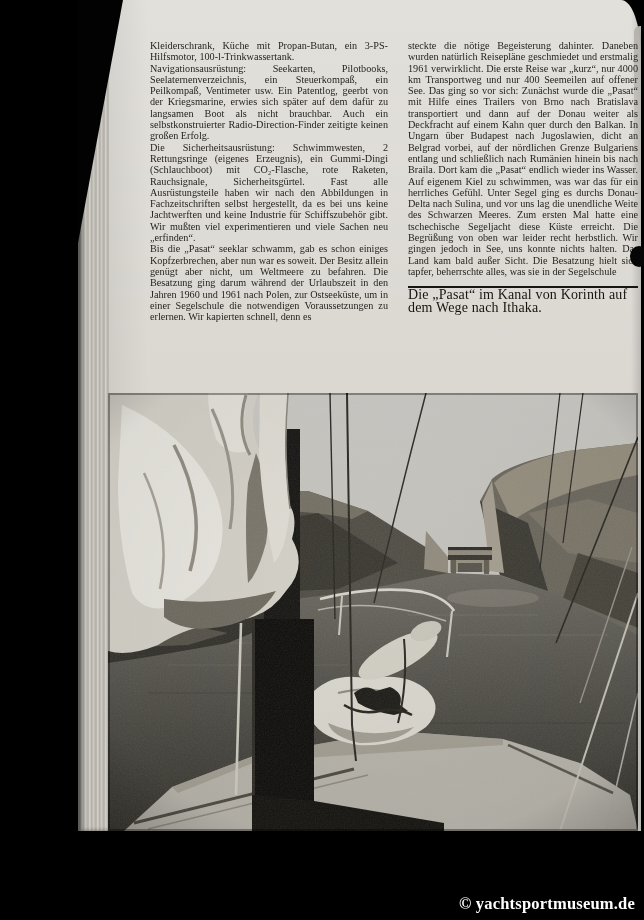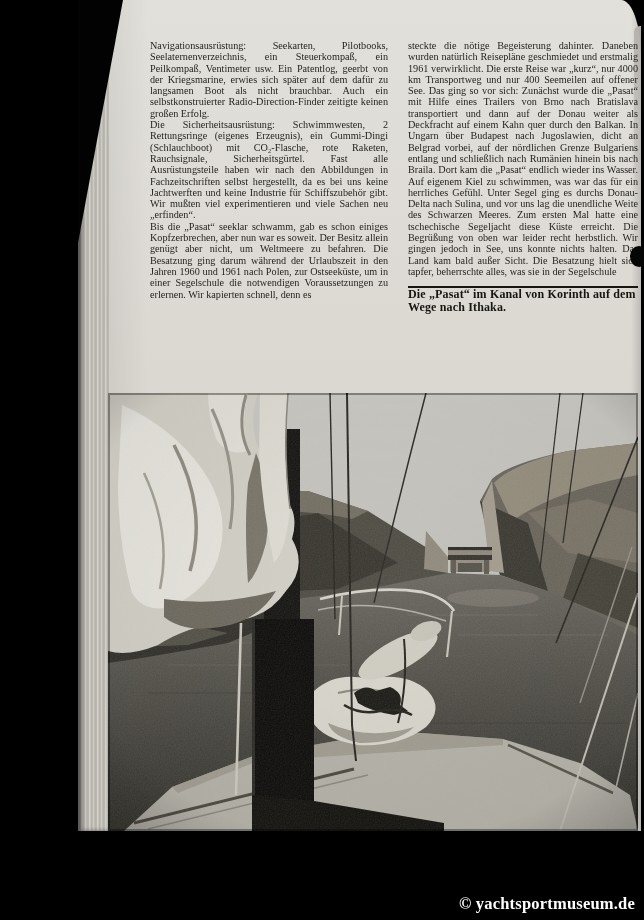--- a/index.html
+++ b/index.html
@@ -28,21 +28,21 @@
   .thumb-notch{position:absolute;left:552px;top:246px;width:18px;height:21px;
         background:#060606;border-radius:50%;}
 
   
   .columns{position:absolute;left:72px;top:40px;width:488px;display:flex;gap:20px;
         color:#201f1b;font-size:10.2px;line-height:11.3px;}
   .col p{margin:0;text-align:justify;}
   .col-left{width:238px;}
   .col-right{width:230px;}
   .caption-rule{border-top:2.5px solid #16150f;margin-top:9px;width:100%;}
-  .caption{font-weight:bold;font-size:12px;line-height:13px;margin:5px 0 0 0;
+  .caption{font-weight:normal;font-size:14px;line-height:13px;margin:5px 0 0 0;
         text-align:left !important;letter-spacing:.15px;color:#161510;}
 
   
   .photo{position:absolute;left:30px;top:393px;width:530px;height:438px;margin:0;}
   .photo svg{display:block;}
 
   
   .watermark{position:absolute;right:9px;bottom:6px;color:#ffffff;
         font-family:Liberation Serif, serif;font-weight:bold;
         font-size:16.5px;letter-spacing:.2px;}
@@ -52,20 +52,21 @@
 
 <div id="scene">
 
   <div class="page">
     <div class="edge-stripes"></div>
     <div class="corner-tl"></div>
     <div class="edge-right-highlight"></div>
 
     <div class="columns">
       <div class="col col-left">
+        <p>Kleiderschrank, Küche mit Propan-Butan, ein 3-PS-Hilfsmotor, 100-l-Trinkwassertank.</p>
         <p>Navigationsausrüstung: Seekarten, Pilotbooks, Seelaternenverzeichnis, ein Steuerkompaß, ein Peilkompaß, Ventimeter usw. Ein Patentlog, geerbt von der Kriegsmarine, erwies sich später auf dem dafür zu langsamen Boot als nicht brauchbar. Auch ein selbstkonstruierter Radio-Direction-Finder zeitigte keinen großen Erfolg.</p>
         <p>Die Sicherheitsausrüstung: Schwimmwesten, 2 Rettungsringe (eigenes Erzeugnis), ein Gummi-Dingi (Schlauchboot) mit CO₂-Flasche, rote Raketen, Rauchsignale, Sicherheitsgürtel. Fast alle Ausrüstungsteile haben wir nach den Abbildungen in Fachzeitschriften selbst hergestellt, da es bei uns keine Jachtwerften und keine Industrie für Schiffszubehör gibt. Wir mußten viel experimentieren und viele Sachen neu „erfinden“.</p>
         <p>Bis die „Pasat“ seeklar schwamm, gab es schon einiges Kopfzerbrechen, aber nun war es soweit. Der Besitz allein genügt aber nicht, um Weltmeere zu befahren. Die Besatzung ging darum während der Urlaubszeit in den Jahren 1960 und 1961 nach Polen, zur Ostseeküste, um in einer Segelschule die notwendigen Voraussetzungen zu erlernen. Wir kapierten schnell, denn es</p>
       </div>
       <div class="col col-right">
         <p>steckte die nötige Begeisterung dahinter. Daneben wurden natürlich Reisepläne geschmiedet und erstmalig 1961 verwirklicht. Die erste Reise war „kurz“, nur 4000 km Transportweg und nur 400 Seemeilen auf offener See. Das ging so vor sich: Zunächst wurde die „Pasat“ mit Hilfe eines Trailers von Brno nach Bratislava transportiert und dann auf der Donau weiter als Deckfracht auf einem Kahn quer durch den Balkan. In Ungarn über Budapest nach Jugoslawien, dicht an Belgrad vorbei, auf der nördlichen Grenze Bulgariens entlang und schließlich nach Rumänien hinein bis nach Braila. Dort kam die „Pasat“ endlich wieder ins Wasser. Auf eigenem Kiel zu schwimmen, was war das für ein herrliches Gefühl. Unter Segel ging es durchs Donau-Delta nach Sulina, und vor uns lag die unendliche Weite des Schwarzen Meeres. Zum ersten Mal hatte eine tschechische Segeljacht diese Küste erreicht. Die Begrüßung von oben war leider recht herbstlich. Wir gingen jedoch in See, uns konnte nichts halten. Das Land kam bald außer Sicht. Die Besatzung hielt sich tapfer, beherrschte alles, was sie in der Segelschule</p>
         <div class="caption-rule"></div>
         <p class="caption">Die „Pasat“ im Kanal von Korinth auf dem Wege nach Ithaka.</p>
       </div>
     </div>

